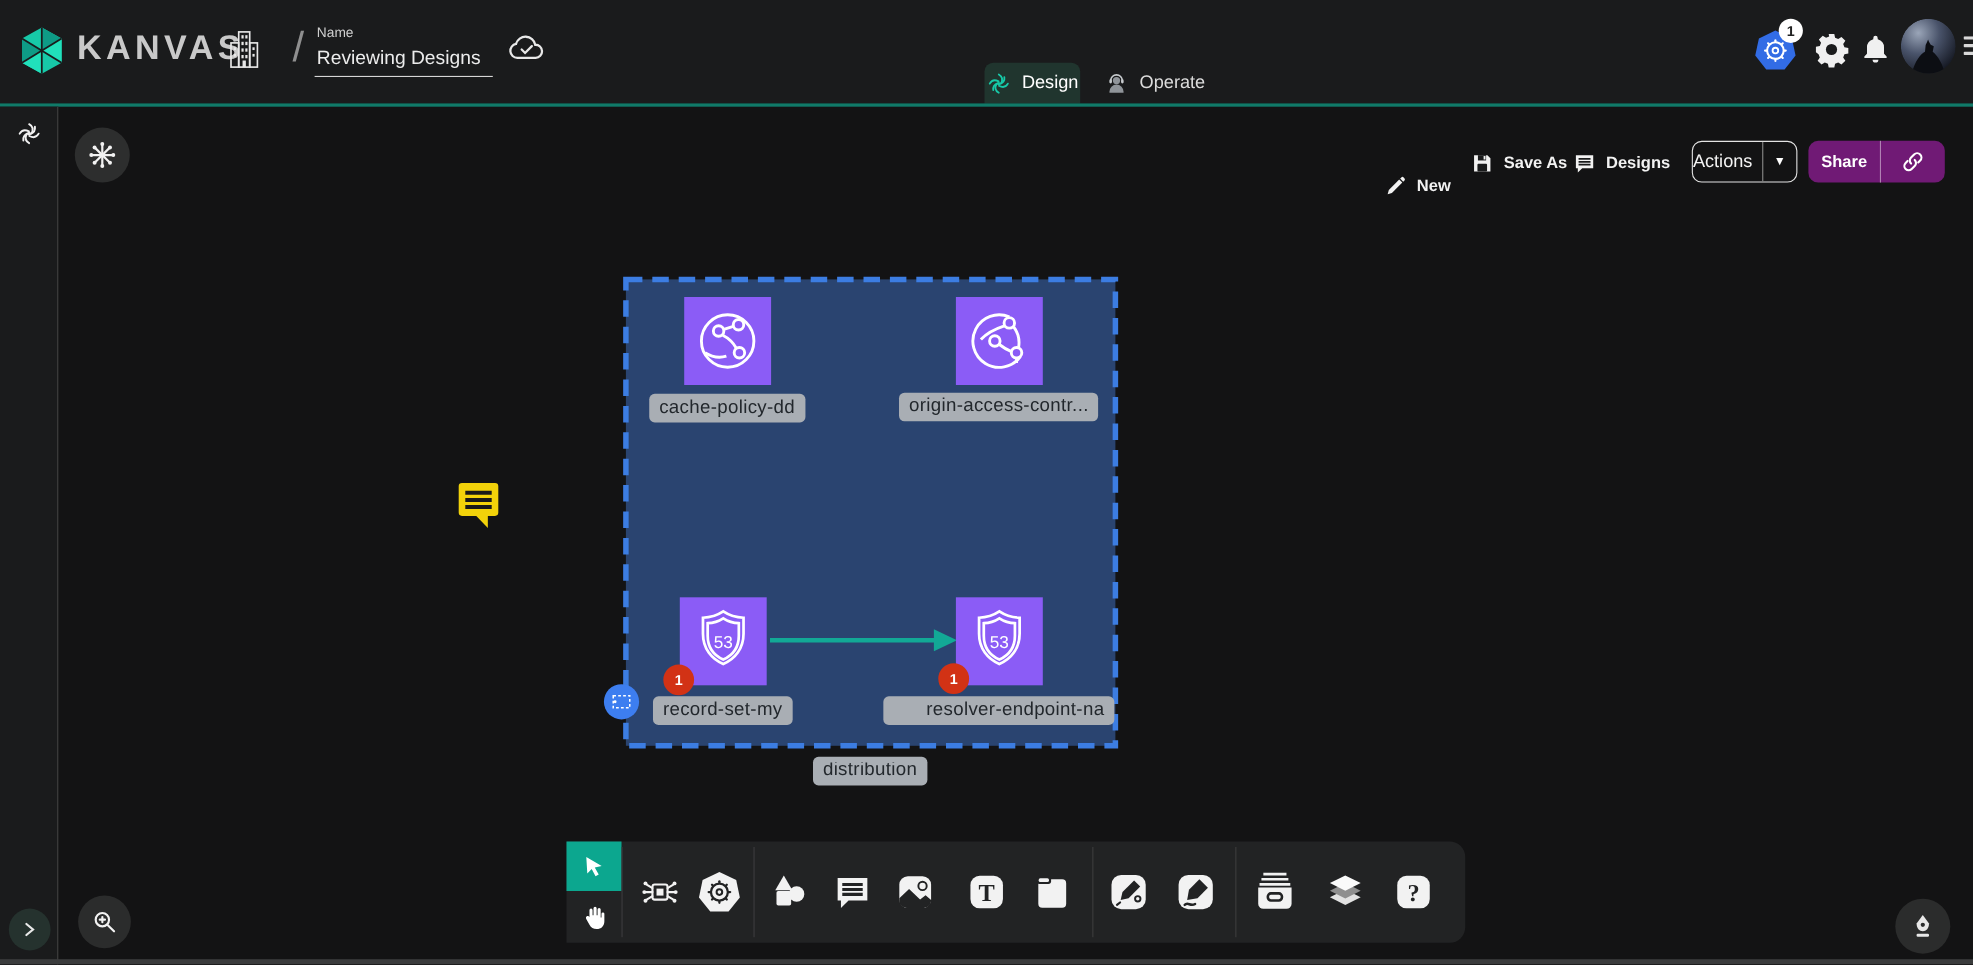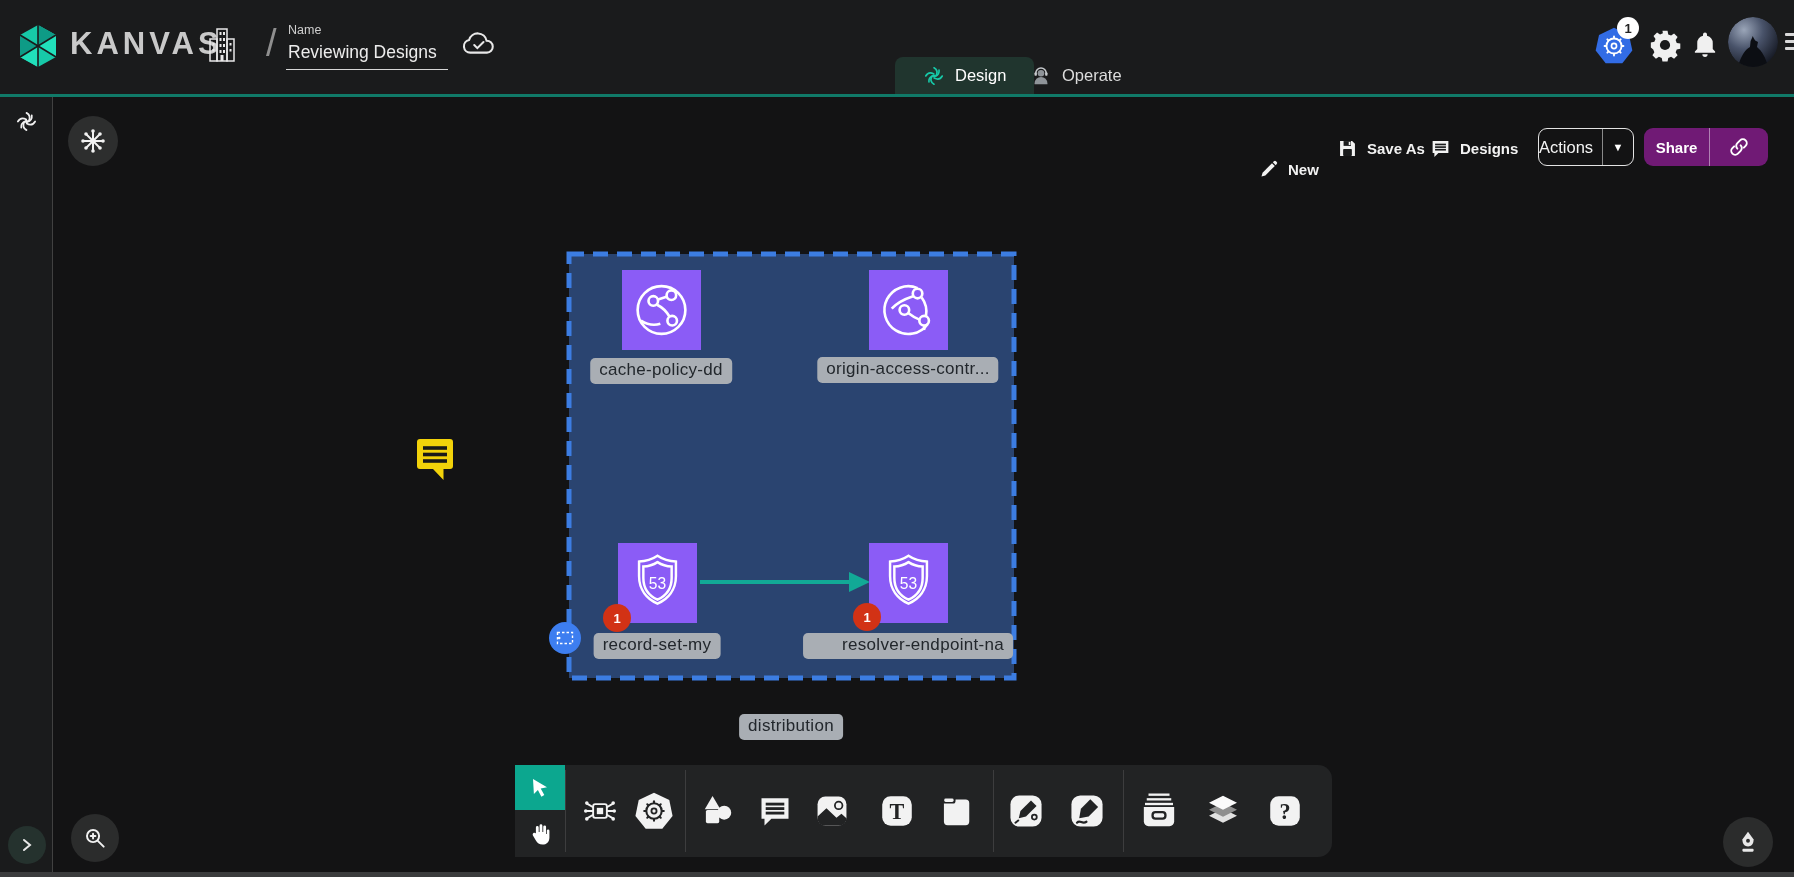--- a/index.html
+++ b/index.html
@@ -16,21 +16,21 @@
   .logo-text { position:absolute; left:70px; top:26px; font-size:31px; font-weight:bold; letter-spacing:4px; color:#c9c9c9; }
   .org-icon { position:absolute; left:206px; top:26px; width:32px; height:38px; }
   .path-sep { position:absolute; left:266px; top:22px; font-size:38px; font-weight:300; color:#8f8f8f; }
   .name-label { position:absolute; left:288px; top:23px; font-size:12.5px; color:#cfcfcf; }
   .name-input { position:absolute; left:286px; top:40px; width:162px; background:transparent; border:none;
     border-bottom:1.5px solid #d6d6d6; color:#ececec; font-size:17.5px; padding:2px 2px 6px 2px;
     font-family:"Liberation Sans", sans-serif; outline:none; }
   .cloud-ic { position:absolute; left:461px; top:28px; width:36px; height:30px; }
   
   .tab { position:absolute; top:57px; height:37px; display:flex; align-items:center; gap:10px;
-    padding:0 28px; font-size:16.5px; cursor:pointer; }
+    padding:0 2px; font-size:16.5px; cursor:pointer; }
   .tab-design { left:895px; background:#20352e; border-radius:8px 8px 0 0; color:#fff; }
   .tab-operate { left:1002px; color:#dcdcdc; }
   .tab svg { width:22px; height:22px; }
   
   .k8s-wrap { position:absolute; left:1594px; top:26px; width:40px; height:40px; }
   .k8s-badge { position:absolute; left:1617px; top:17px; width:22px; height:22px; border-radius:50%;
     background:#fff; color:#222; font-size:13px; font-weight:bold; display:flex; align-items:center; justify-content:center; }
   .gear-btn { position:absolute; left:1648px; top:28px; width:34px; height:34px; }
   .bell-btn { position:absolute; left:1690px; top:28px; width:30px; height:34px; }
   .avatar { position:absolute; left:1728px; top:17px; width:50px; height:50px; border-radius:50%; overflow:hidden; }
@@ -362,21 +362,21 @@
   </div>
   <div class="node-badge" style="left:853px; top:603px;">1</div>
   <div class="node-label" style="left:908px; top:633px;padding-left:39px;">resolver-endpoint-na</div>
 
   <div class="group-handle">
     <svg width="18" height="14" viewBox="0 0 18 14">
       <rect x="1.5" y="1.5" width="15" height="11" fill="none" stroke="#fff" stroke-width="1.4" stroke-dasharray="2.5 2"></rect>
       <circle cx="3.2" cy="7" r="1.3" fill="#fff"></circle>
     </svg>
   </div>
-  <div class="node-label" style="left:791px; top:688px;margin-top:26px;">distribution</div>
+  <div class="node-label" style="left:791px; top:688px;">distribution</div>
 
   <div class="btoolbar">
     <div class="select-btn">
       <svg width="24" height="24" viewBox="0 0 24 24" fill="#fff">
         <path d="M5 3l14 8.3-6.3 1.3 3.6 6.5-2.9 1.6-3.5-6.6L5.9 18z"></path>
       </svg>
     </div>
     <div class="hand-btn">
       <svg width="26" height="26" viewBox="0 0 24 24" fill="#fff">
         <path d="M8.2 11V5.9a1.3 1.3 0 0 1 2.6 0v4.3h.8V4.4a1.3 1.3 0 0 1 2.6 0v5.8h.8V5.4a1.3 1.3 0 0 1 2.6 0V12h.7V9a1.2 1.2 0 0 1 2.4 0v6.2c0 4-2.7 6.6-6.4 6.6-3 0-4.7-1.3-6.1-3.7l-2.6-4.6c-.6-1-.4-2 .4-2.5.7-.4 1.7-.2 2.4.6z"></path>

